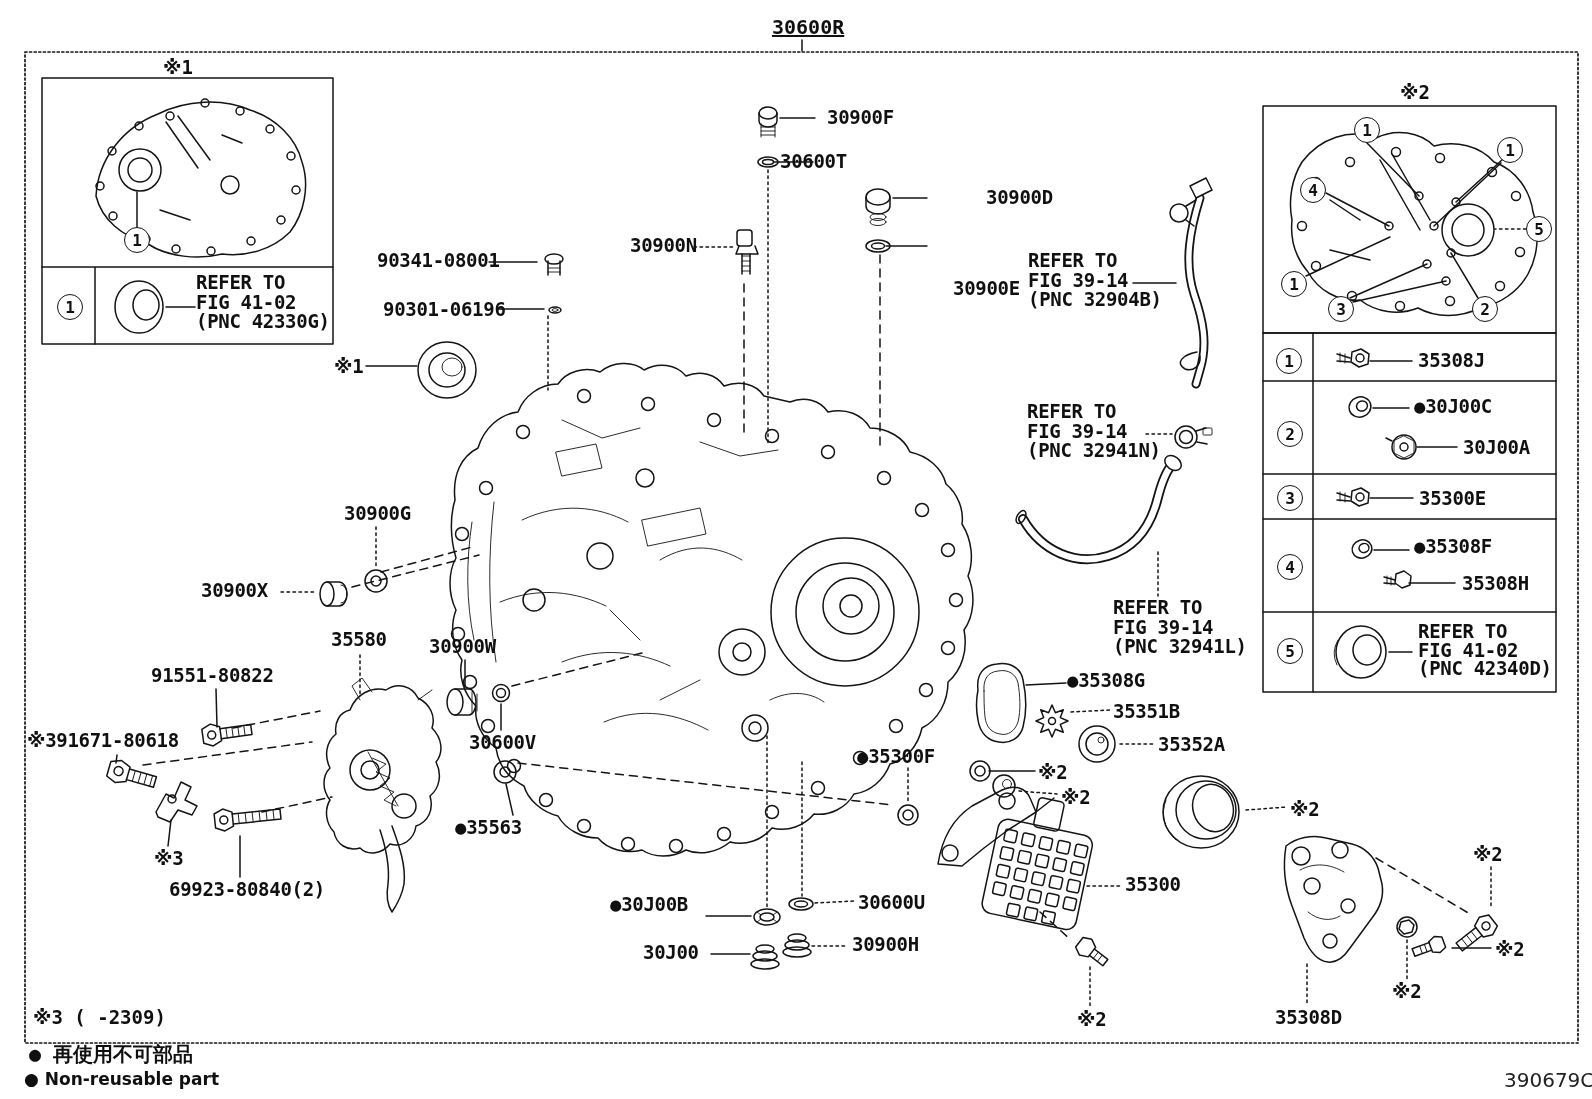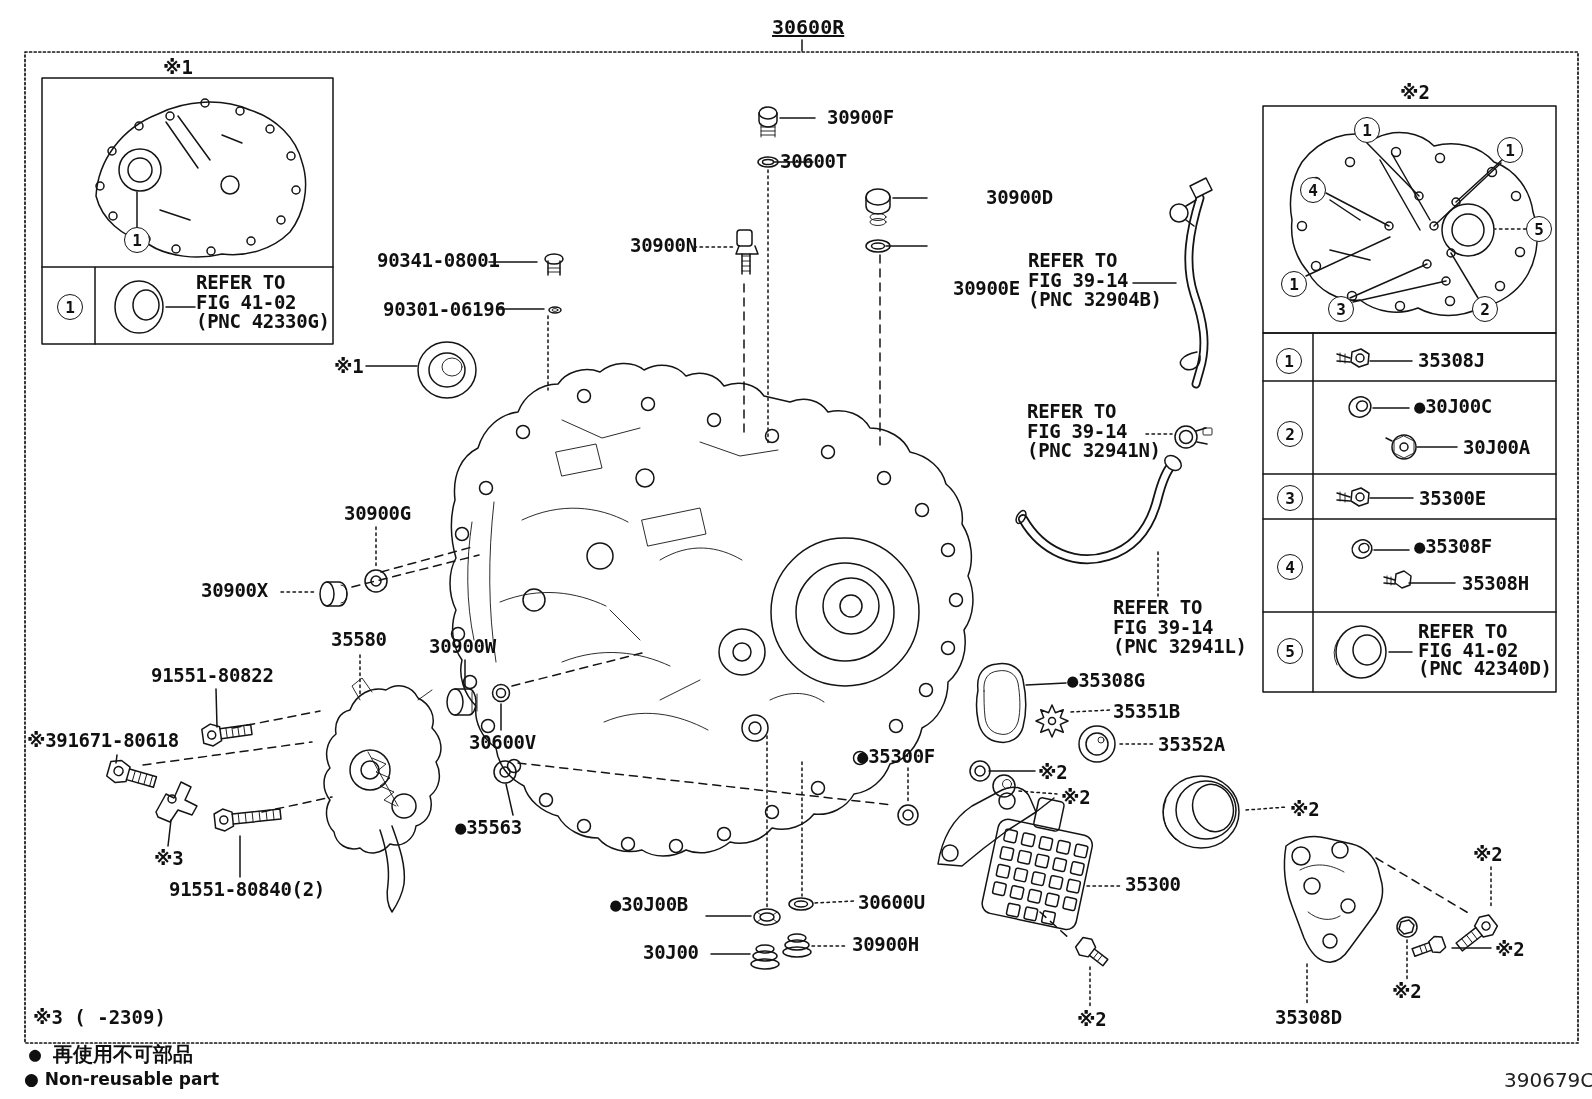--- a/index.html
+++ b/index.html
@@ -386,21 +386,21 @@
     <div class="plabel" style="left: 630px; top: 235px;">30900N</div>
     <div class="plabel" style="left: 377px; top: 250px;">90341-08001</div>
     <div class="plabel" style="left: 383px; top: 299px;">90301-06196</div>
     <div class="plabel" style="left: 334px; top: 356px;">※1</div>
     <div class="plabel" style="left: 344px; top: 503px;">30900G</div>
     <div class="plabel" style="left: 201px; top: 580px;">30900X</div>
     <div class="plabel" style="left: 331px; top: 629px;">35580</div>
     <div class="plabel" style="left: 151px; top: 665px;">91551-80822</div>
     <div class="plabel" style="left: 27px; top: 730px;">※391671-80618</div>
     <div class="plabel" style="left: 154px; top: 848px;">※3</div>
-    <div class="plabel" style="left: 169px; top: 879px;">91551-80840(2)</div>
+    <div class="plabel" style="left: 169px; top: 879px;">69923-80840(2)</div>
     <div class="plabel" style="left: 429px; top: 636px;">30900W</div>
     <div class="plabel" style="left: 469px; top: 732px;">30600V</div>
     <div class="plabel" style="left: 455px; top: 817px;">●35563</div>
     <div class="plabel" style="left: 610px; top: 894px;">●30J00B</div>
     <div class="plabel" style="left: 643px; top: 942px;">30J00</div>
     <div class="plabel" style="left: 858px; top: 892px;">30600U</div>
     <div class="plabel" style="left: 852px; top: 934px;">30900H</div>
     <div class="plabel" style="left: 857px; top: 746px;">●35300F</div>
     <div class="plabel" style="left: 1067px; top: 670px;">●35308G</div>
     <div class="plabel" style="left: 1113px; top: 701px;">35351B</div>

